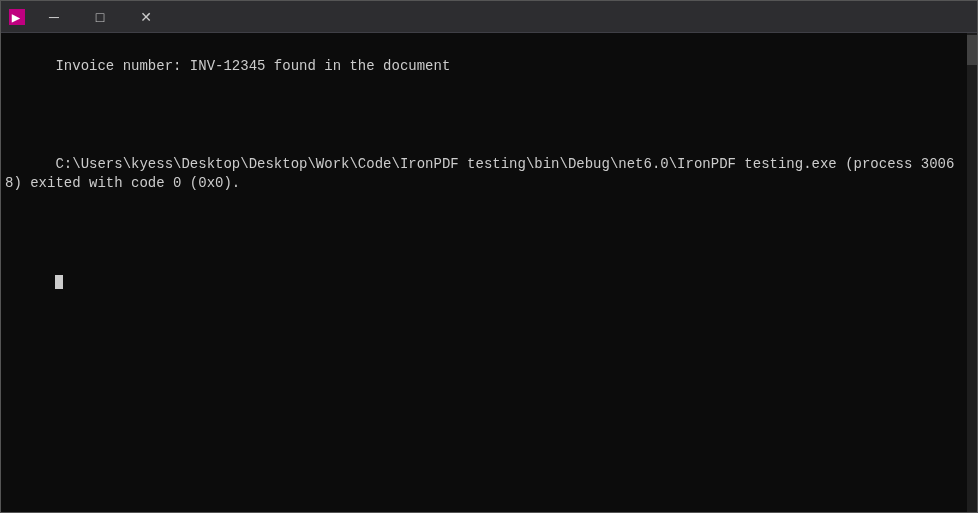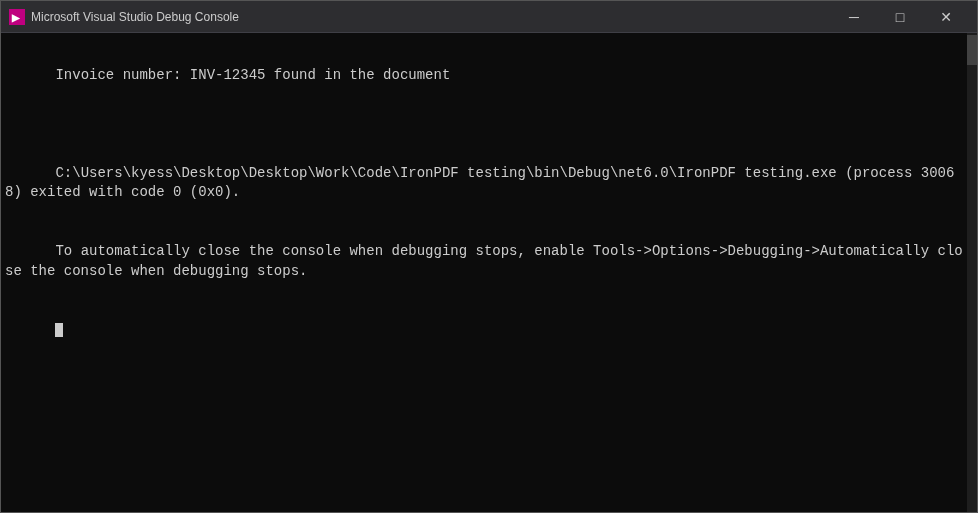--- a/index.html
+++ b/index.html
@@ -74,21 +74,21 @@
 
     .console-area {
       flex: 1;
       background: #0c0c0c;
       display: flex;
       overflow: hidden;
     }
 
     .console-content {
       flex: 1;
-      padding: 13px 4px;
+      padding: 4px 4px;
       overflow: hidden;
       font-family: 'Consolas', 'Courier New', monospace;
       font-size: 14px;
       color: #cccccc;
       line-height: 1.4;
       white-space: pre-wrap;
       word-break: break-all;
     }
 
     .scrollbar {
@@ -124,36 +124,34 @@
 <body>
 
 <div class="window">
   <div class="title-bar">
     <div class="title-bar-icon">
       <svg width="16" height="16" viewBox="0 0 16 16">
         <rect width="16" height="16" fill="#c00080"></rect>
         <text x="3" y="12" font-size="10" fill="white" font-family="Arial" font-weight="bold">▶</text>
       </svg>
     </div>
-    <span class="title-bar-text">Microsoft Visual Studio Debug Console</span>
     <div class="title-bar-controls">
       <button class="title-bar-btn">─</button>
       <button class="title-bar-btn">□</button>
       <button class="title-bar-btn close">✕</button>
     </div>
   </div>
 
   <div class="console-area">
     <div class="console-content">
       <span>Invoice number: INV-12345 found in the document</span>
       <br>
       <br>
       <span>C:\Users\kyess\Desktop\Desktop\Work\Code\IronPDF testing\bin\Debug\net6.0\IronPDF testing.exe (process 30068) exited with code 0 (0x0).</span>
       <br>
-      <span>To automatically close the console when debugging stops, enable Tools-&gt;Options-&gt;Debugging-&gt;Automatically close the console when debugging stops.</span>
       <br>
       <span class="cursor"></span>
     </div>
     <div class="scrollbar">
       <div class="scrollbar-thumb"></div>
     </div>
   </div>
 </div>
 
 </body></html>

